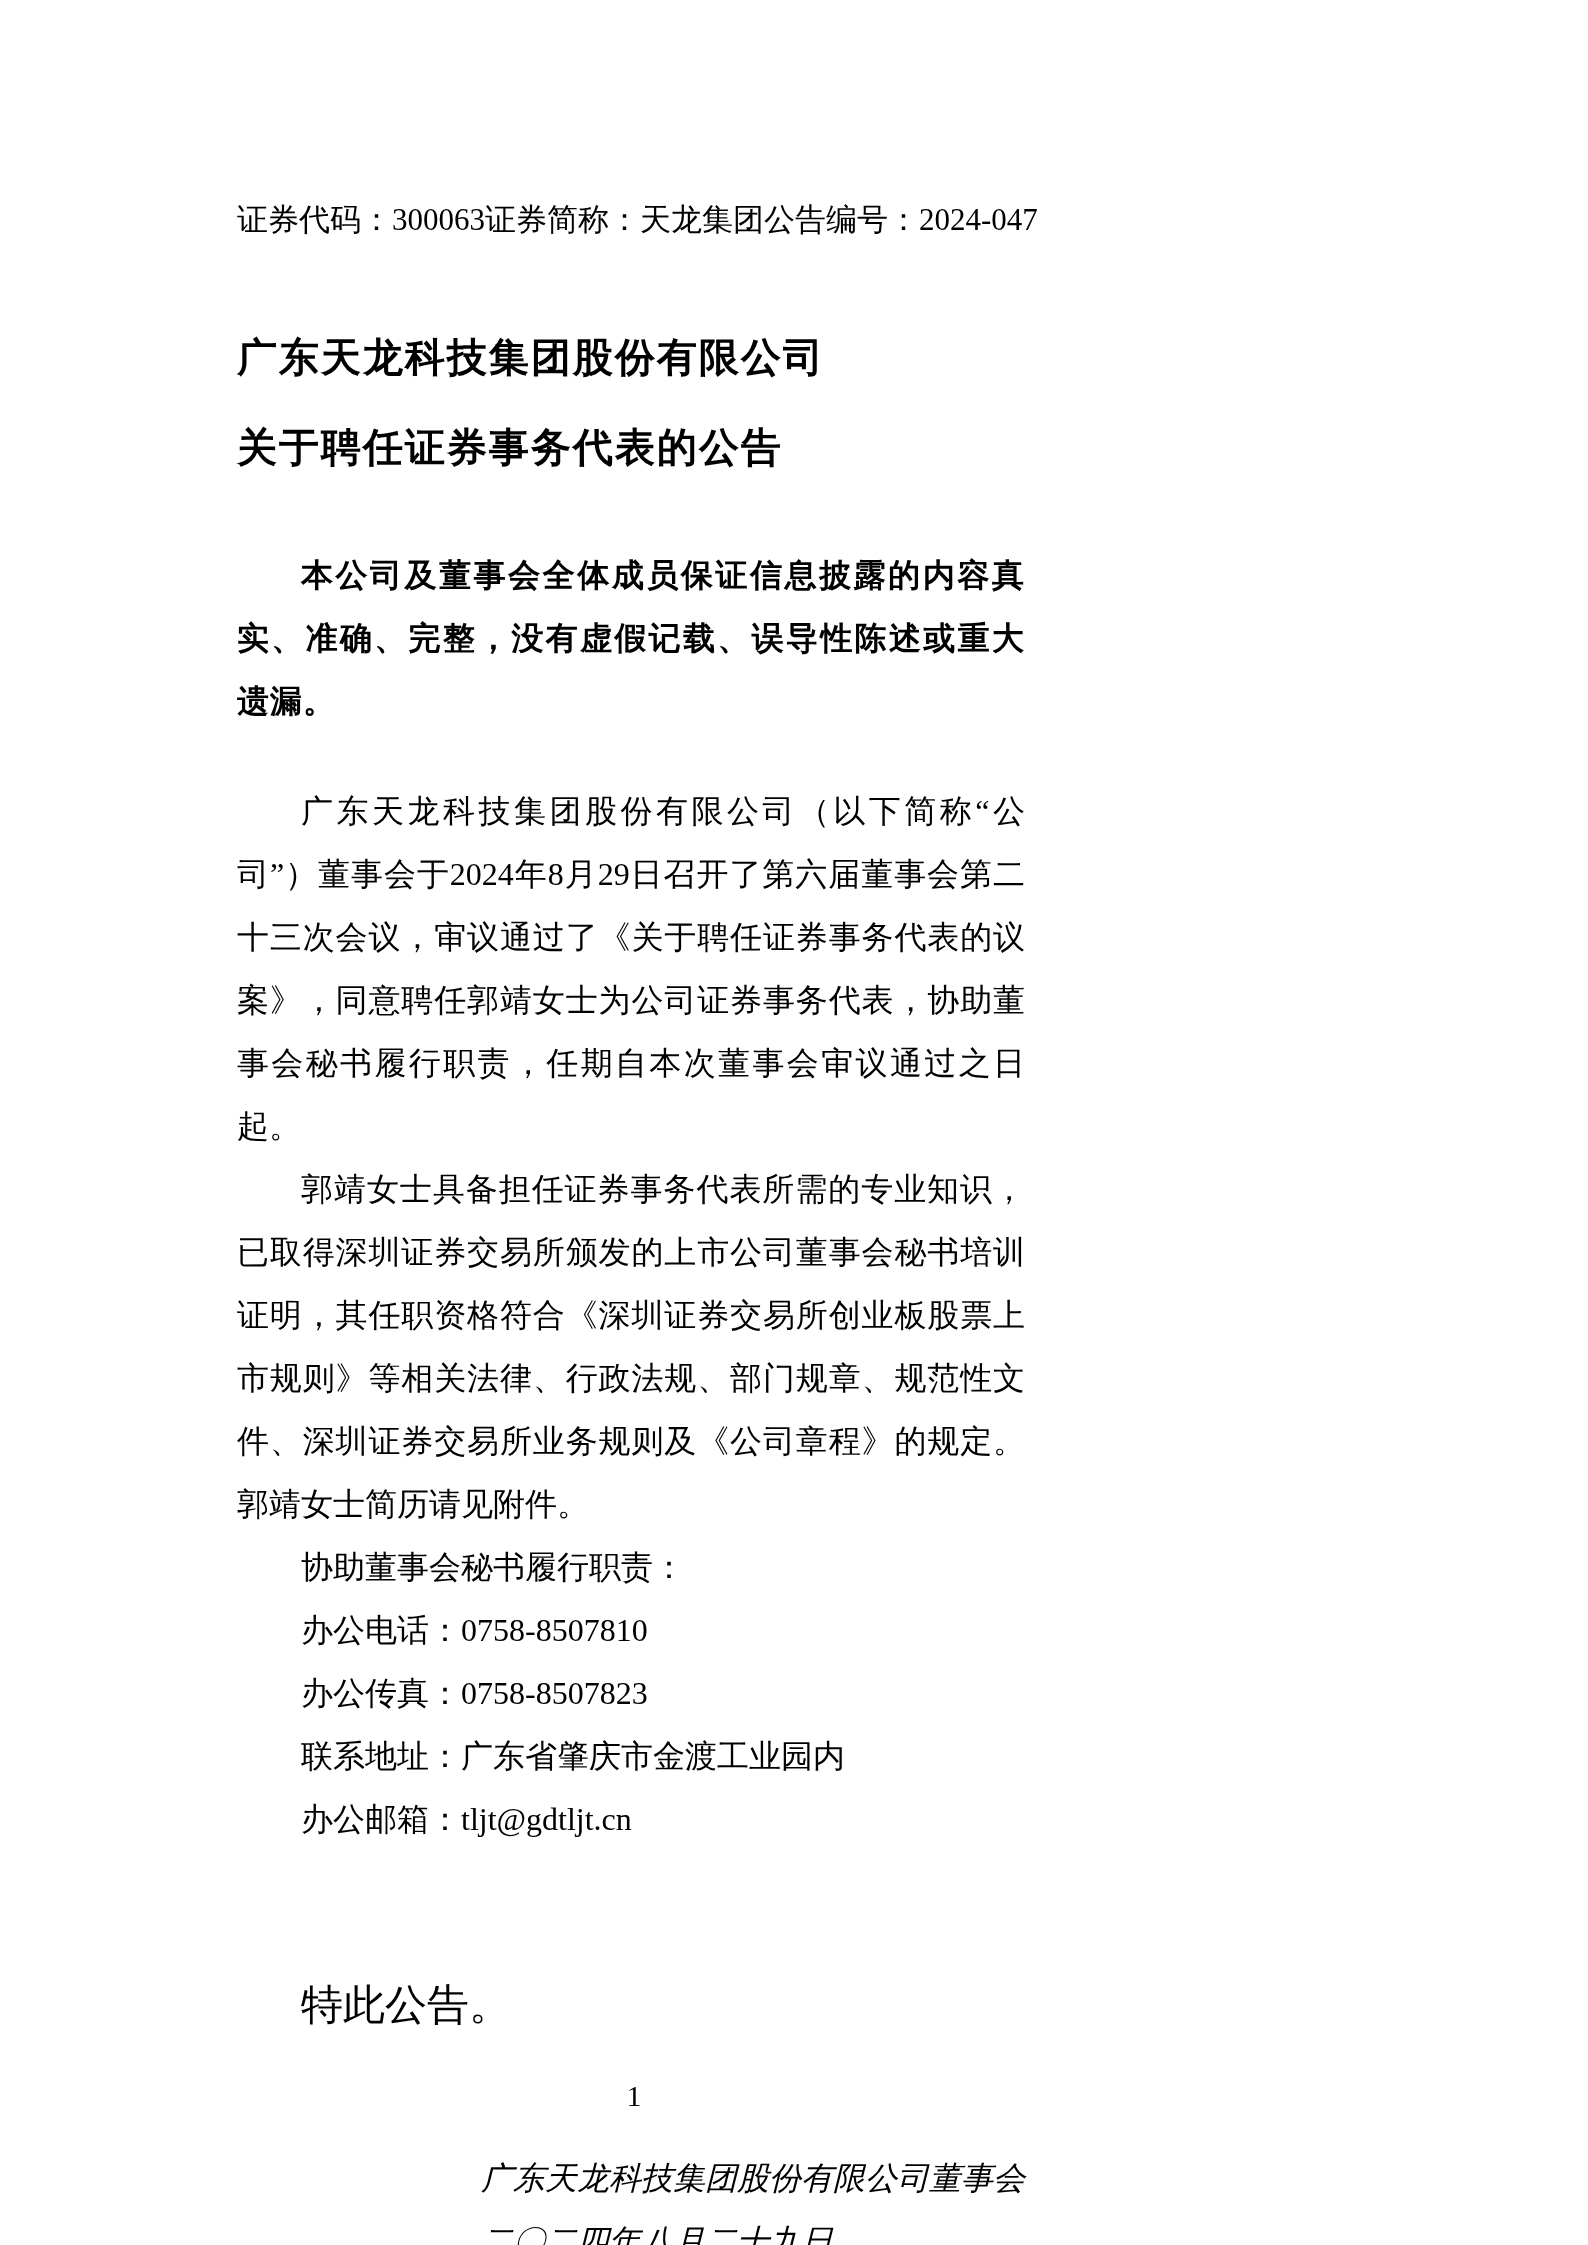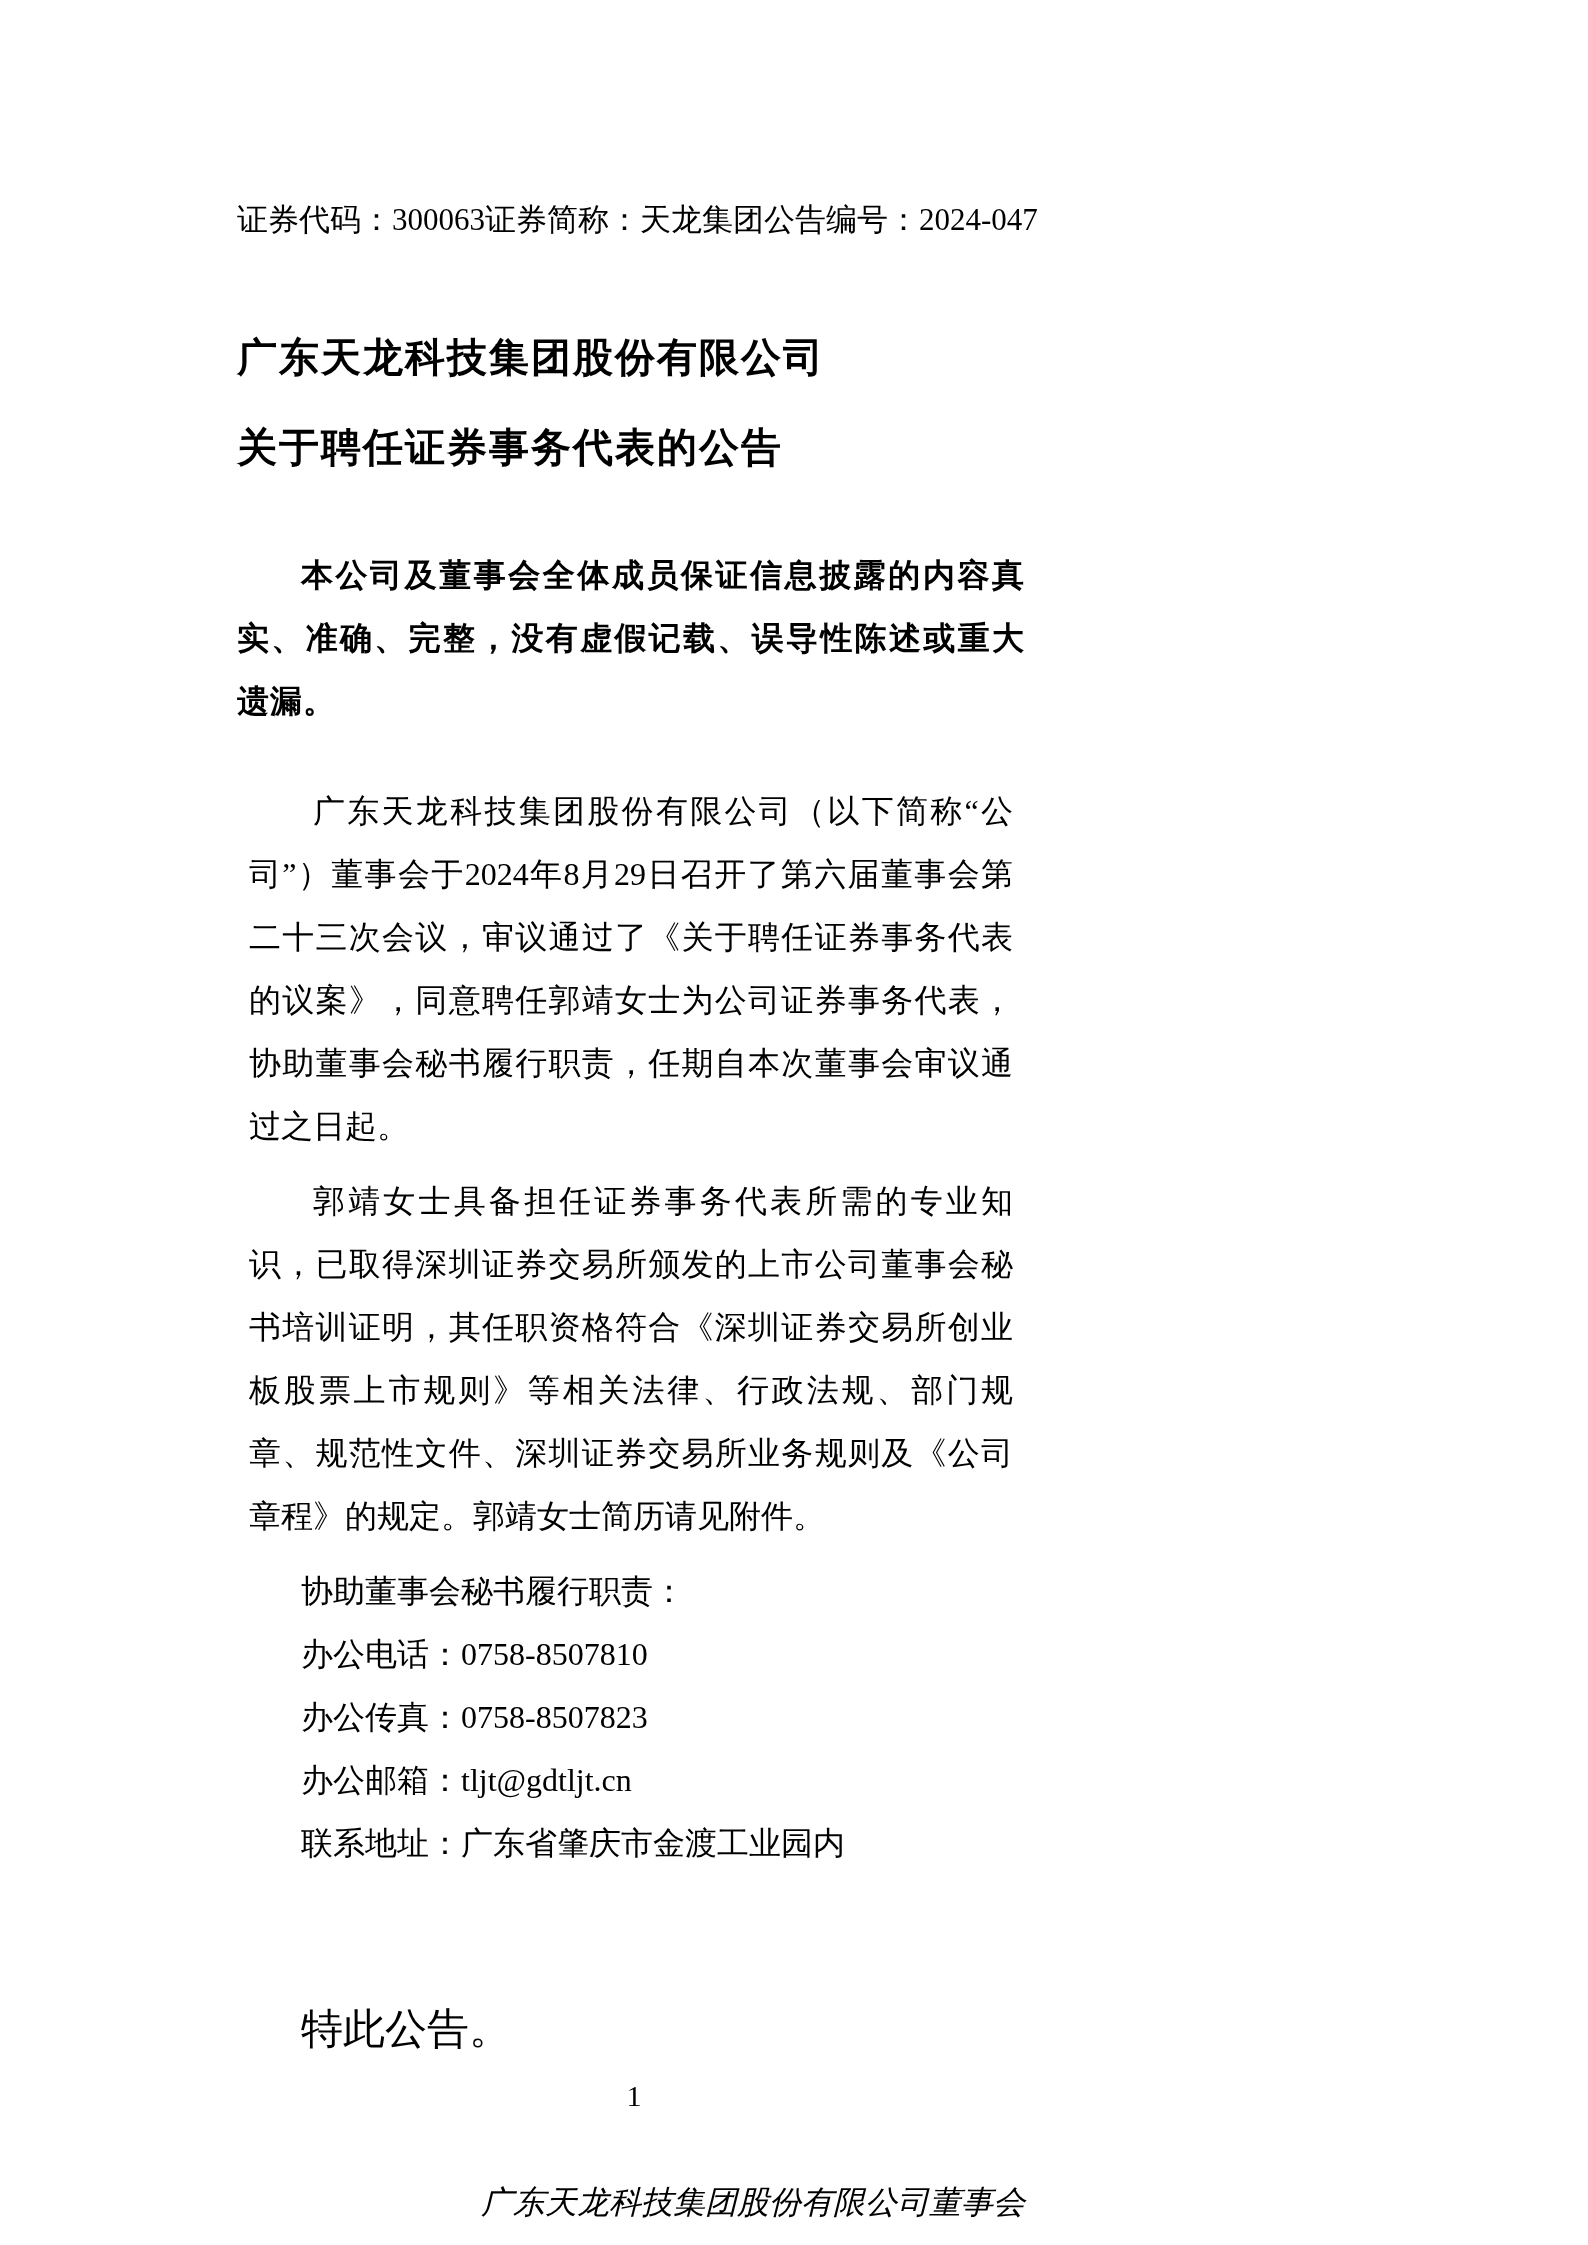--- a/index.html
+++ b/index.html
@@ -45,21 +45,21 @@
   .disclaimer {
     margin: 51px 0 0 0;
     font-size: 32px;
     line-height: 63px;
     font-weight: bold;
     text-align: justify;
     text-indent: 64px;
     letter-spacing: 1px;
   }
   .body-para {
-    margin: 12px;
+    margin: 0;
     font-size: 32px;
     line-height: 63px;
     text-align: justify;
     text-indent: 64px;
   }
   .body-para.first { margin-top: 47px; }
   .contact-line {
     font-size: 32px;
     line-height: 63px;
     padding-left: 64px;
@@ -109,22 +109,22 @@
     </div>
 
     <p class="disclaimer">本公司及董事会全体成员保证信息披露的内容真实、准确、完整，没有虚假记载、误导性陈述或重大遗漏。</p>
 
     <p class="body-para first">广东天龙科技集团股份有限公司（以下简称“公司”）董事会于2024年8月29日召开了第六届董事会第二十三次会议，审议通过了《关于聘任证券事务代表的议案》，同意聘任郭靖女士为公司证券事务代表，协助董事会秘书履行职责，任期自本次董事会审议通过之日起。</p>
     <p class="body-para">郭靖女士具备担任证券事务代表所需的专业知识，已取得深圳证券交易所颁发的上市公司董事会秘书培训证明，其任职资格符合《深圳证券交易所创业板股票上市规则》等相关法律、行政法规、部门规章、规范性文件、深圳证券交易所业务规则及《公司章程》的规定。郭靖女士简历请见附件。</p>
 
     <div class="contact-line">协助董事会秘书履行职责：</div>
     <div class="contact-line"><span>办公电话：</span><span>0758-8507810</span></div>
     <div class="contact-line"><span>办公传真：</span><span>0758-8507823</span></div>
+    <div class="contact-line"><span>联系地址：</span><span>广东省肇庆市金渡工业园内</span></div>
     <div class="contact-line"><span>办公邮箱：</span><span>tljt@gdtljt.cn</span></div>
-    <div class="contact-line"><span>联系地址：</span><span>广东省肇庆市金渡工业园内</span></div>
 
     <div class="closing-line">特此公告。</div>
 
     <div class="signature-block">
       <div>广东天龙科技集团股份有限公司董事会</div>
       <div>二〇二四年八月二十九日</div>
     </div>
 
   </div>
 

